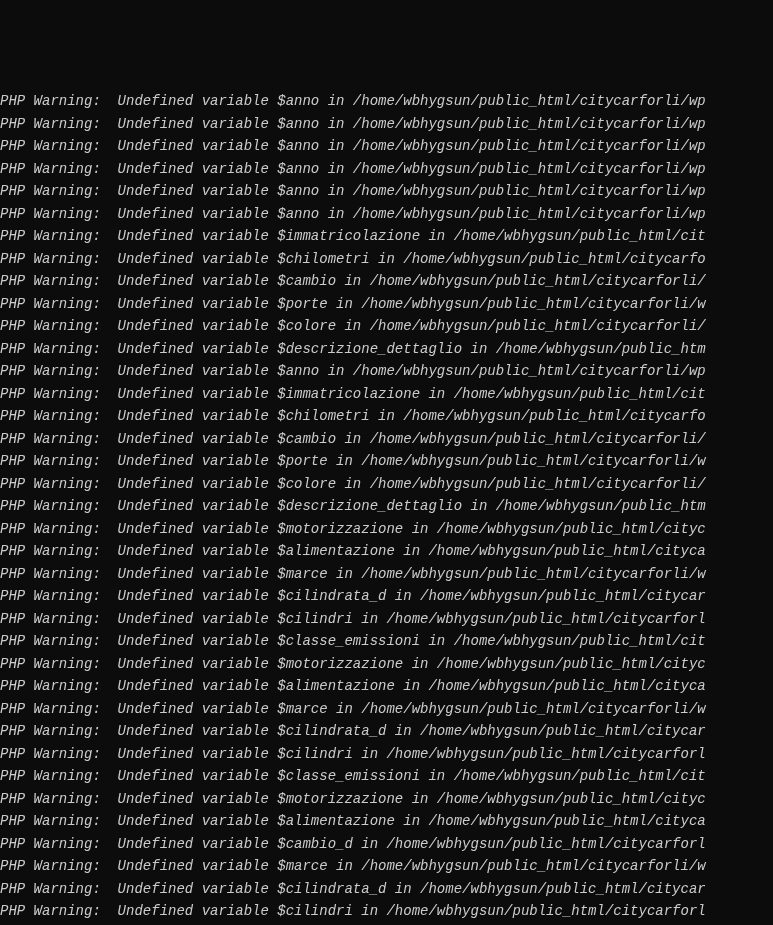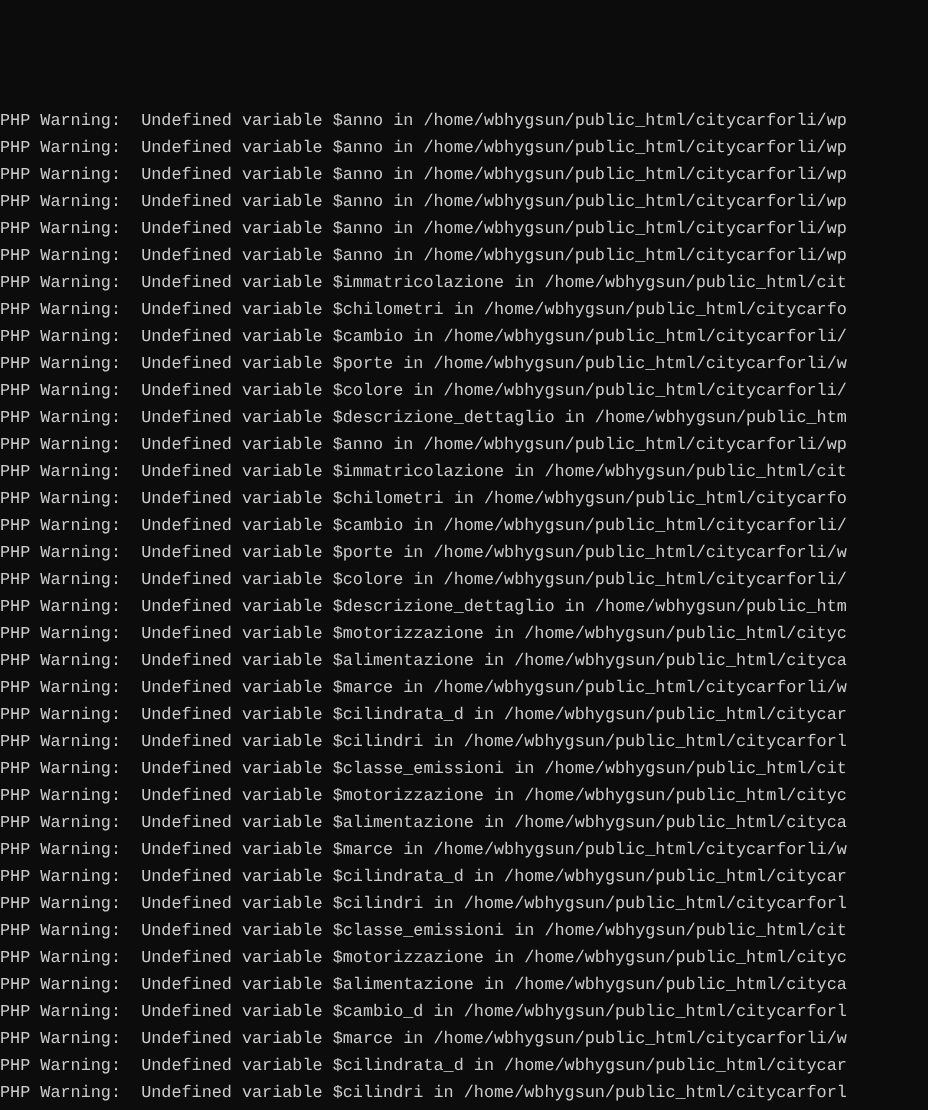--- a/index.html
+++ b/index.html
@@ -14,20 +14,21 @@
     overflow: hidden;
     width: 773px;
     height: 925px;
   }
   #output {
     padding: 0;
     margin: 0;
   }
   .line {
     white-space: pre;
+    font-style: italic;
   }
 </style>
 </head>
 <body>
 
 
 
 <div id="output"><div class="line">PHP Warning:  Undefined variable $anno in /home/wbhygsun/public_html/citycarforli/wp</div><div class="line">PHP Warning:  Undefined variable $anno in /home/wbhygsun/public_html/citycarforli/wp</div><div class="line">PHP Warning:  Undefined variable $anno in /home/wbhygsun/public_html/citycarforli/wp</div><div class="line">PHP Warning:  Undefined variable $anno in /home/wbhygsun/public_html/citycarforli/wp</div><div class="line">PHP Warning:  Undefined variable $anno in /home/wbhygsun/public_html/citycarforli/wp</div><div class="line">PHP Warning:  Undefined variable $anno in /home/wbhygsun/public_html/citycarforli/wp</div><div class="line">PHP Warning:  Undefined variable $immatricolazione in /home/wbhygsun/public_html/cit</div><div class="line">PHP Warning:  Undefined variable $chilometri in /home/wbhygsun/public_html/citycarfo</div><div class="line">PHP Warning:  Undefined variable $cambio in /home/wbhygsun/public_html/citycarforli/</div><div class="line">PHP Warning:  Undefined variable $porte in /home/wbhygsun/public_html/citycarforli/w</div><div class="line">PHP Warning:  Undefined variable $colore in /home/wbhygsun/public_html/citycarforli/</div><div class="line">PHP Warning:  Undefined variable $descrizione_dettaglio in /home/wbhygsun/public_htm</div><div class="line">PHP Warning:  Undefined variable $anno in /home/wbhygsun/public_html/citycarforli/wp</div><div class="line">PHP Warning:  Undefined variable $immatricolazione in /home/wbhygsun/public_html/cit</div><div class="line">PHP Warning:  Undefined variable $chilometri in /home/wbhygsun/public_html/citycarfo</div><div class="line">PHP Warning:  Undefined variable $cambio in /home/wbhygsun/public_html/citycarforli/</div><div class="line">PHP Warning:  Undefined variable $porte in /home/wbhygsun/public_html/citycarforli/w</div><div class="line">PHP Warning:  Undefined variable $colore in /home/wbhygsun/public_html/citycarforli/</div><div class="line">PHP Warning:  Undefined variable $descrizione_dettaglio in /home/wbhygsun/public_htm</div><div class="line">PHP Warning:  Undefined variable $motorizzazione in /home/wbhygsun/public_html/cityc</div><div class="line">PHP Warning:  Undefined variable $alimentazione in /home/wbhygsun/public_html/cityca</div><div class="line">PHP Warning:  Undefined variable $marce in /home/wbhygsun/public_html/citycarforli/w</div><div class="line">PHP Warning:  Undefined variable $cilindrata_d in /home/wbhygsun/public_html/citycar</div><div class="line">PHP Warning:  Undefined variable $cilindri in /home/wbhygsun/public_html/citycarforl</div><div class="line">PHP Warning:  Undefined variable $classe_emissioni in /home/wbhygsun/public_html/cit</div><div class="line">PHP Warning:  Undefined variable $motorizzazione in /home/wbhygsun/public_html/cityc</div><div class="line">PHP Warning:  Undefined variable $alimentazione in /home/wbhygsun/public_html/cityca</div><div class="line">PHP Warning:  Undefined variable $marce in /home/wbhygsun/public_html/citycarforli/w</div><div class="line">PHP Warning:  Undefined variable $cilindrata_d in /home/wbhygsun/public_html/citycar</div><div class="line">PHP Warning:  Undefined variable $cilindri in /home/wbhygsun/public_html/citycarforl</div><div class="line">PHP Warning:  Undefined variable $classe_emissioni in /home/wbhygsun/public_html/cit</div><div class="line">PHP Warning:  Undefined variable $motorizzazione in /home/wbhygsun/public_html/cityc</div><div class="line">PHP Warning:  Undefined variable $alimentazione in /home/wbhygsun/public_html/cityca</div><div class="line">PHP Warning:  Undefined variable $cambio_d in /home/wbhygsun/public_html/citycarforl</div><div class="line">PHP Warning:  Undefined variable $marce in /home/wbhygsun/public_html/citycarforli/w</div><div class="line">PHP Warning:  Undefined variable $cilindrata_d in /home/wbhygsun/public_html/citycar</div><div class="line">PHP Warning:  Undefined variable $cilindri in /home/wbhygsun/public_html/citycarforl</div><div class="line">PHP Warning:  Undefined variable $classe_emissioni in /home/wbhygsun/public_html/cit</div></div>
 
 

